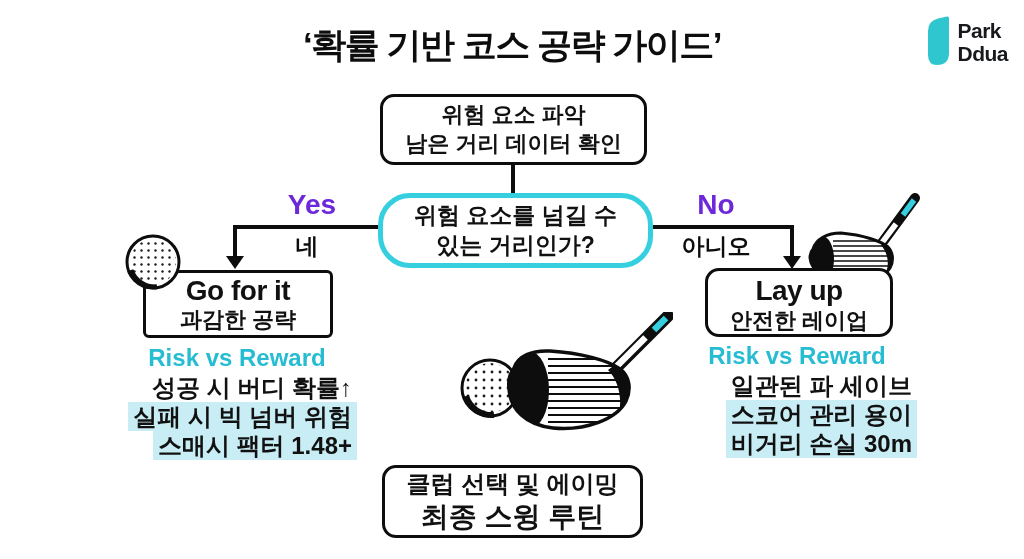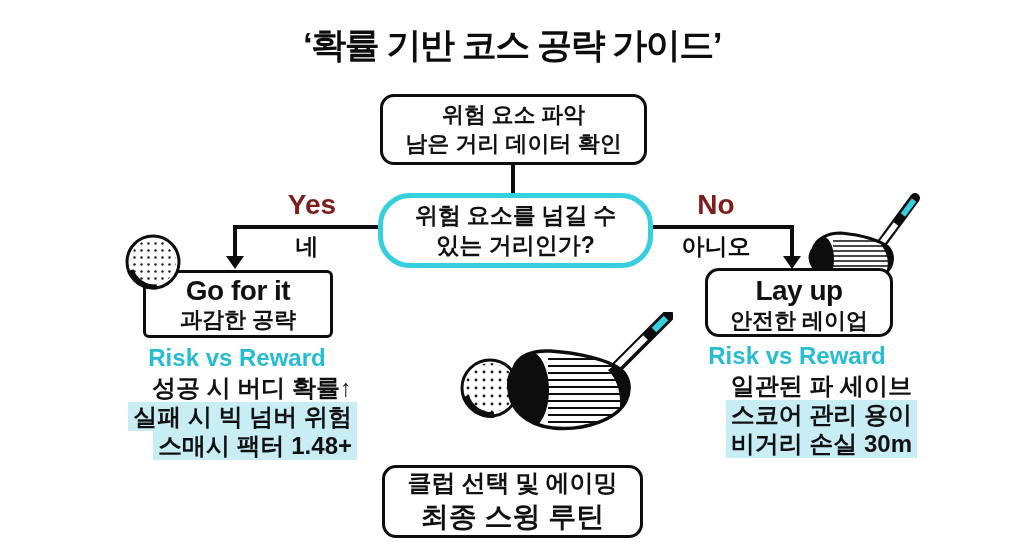--- a/index.html
+++ b/index.html
@@ -9,38 +9,38 @@
 
   .title { position:absolute; left:0; top:22px; width:1024px; text-align:center;
     font-size:35px; font-weight:800; letter-spacing:-1.5px; color:#0d0d0d; }
 
   .logo { position:absolute; right:16px; top:16px; display:flex; align-items:center; gap:8px; }
   .logo-text { font-size:21px; font-weight:800; line-height:1.08; color:#17191c; letter-spacing:-0.5px; }
 
   .box { position:absolute; background:#fff; border:3px solid #0d0d0d; border-radius:14px;
     display:flex; flex-direction:column; align-items:center; justify-content:center;
     text-align:center; font-weight:800; }
-  .box .l1 { font-size:22px; line-height:1.3;font-family:Liberation Serif, serif; }
+  .box .l1 { font-size:22px; line-height:1.3; }
   .box .l2 { font-size:22px; line-height:1.3; }
 
   .start-box { left:380px; top:94px; width:267px; height:71px; }
   .decision-box { left:378px; top:193px; width:275px; height:75px; border:5px solid #35cfe0; border-radius:32px; z-index:3; }
   .decision-box .l1, .decision-box .l2 { font-size:23px; }
   .gofor-box { left:143px; top:270px; width:190px; height:68px; z-index:2;border-radius:6px; }
   .layup-box { left:705px; top:268px; width:188px; height:69px; z-index:2;justify-content:flex-end; }
   .end-box { left:382px; top:465px; width:261px; height:73px; }
   .en-line { font-size:28px; line-height:1.15; letter-spacing:-0.5px; }
   .ko-line { font-size:22px; line-height:1.2; }
 
   .line { position:absolute; background:#0d0d0d; z-index:1; }
   .arrow-down { position:absolute; width:0; height:0; z-index:1;
     border-left:9px solid transparent; border-right:9px solid transparent;
     border-top:13px solid #0d0d0d; }
 
-  .branch-en { position:absolute; font-size:28px; font-weight:800; color:#7f1d1d; text-align:center; z-index:2; }
+  .branch-en { position:absolute; font-size:28px; font-weight:800; color:#6d28d9; text-align:center; z-index:2; }
   .branch-ko { position:absolute; font-size:23px; font-weight:800; color:#0d0d0d; text-align:center; z-index:2; }
 
   .notes { position:absolute; width:240px; text-align:center; font-weight:800; }
   .notes .heading { color:#26bcd2; font-size:24px; line-height:29px; margin-bottom:1px; }
   .notes .row { font-size:24px; line-height:29px; white-space:nowrap;text-align:right; }
   .notes .row span { display:inline-block; padding:0 5px; }
   .notes .row.hl span { background:#c9edf4; }
   .notes-left { left:117px; top:343px; }
   .notes-right { left:677px; top:341px; }
 
@@ -49,20 +49,31 @@
   .club-right { left:793px; top:193px; z-index:1; }
   .club-center { left:448px; top:312px; }
 </style>
 </head>
 <body>
 
 <div class="stage">
 
   <div class="title">‘확률 기반 코스 공략 가이드’</div>
 
+  <div class="logo">
+    <span>
+      <svg width="27" height="50" viewBox="0 0 27 50">
+        <path d="M5,15 Q5,5 15,2.5 L24,0.5 Q26,0 26,2 L26,37 Q26,49 14,49 Q5,49 5,39 Z" fill="#2fc6cf"></path>
+      </svg>
+    </span>
+    <span class="logo-text">
+      <div>Park</div>
+      <div>Ddua</div>
+    </span>
+  </div>
 
   <div class="line" style="left:511px; top:164px; width:4px; height:31px;"></div>
   <div class="line" style="left:234px; top:225px; width:146px; height:4px;"></div>
   <div class="line" style="left:233px; top:225px; width:4px; height:33px;"></div>
   <div class="arrow-down" style="left:226px; top:256px;"></div>
   <div class="line" style="left:651px; top:225px; width:142px; height:4px;"></div>
   <div class="line" style="left:790px; top:225px; width:4px; height:33px;"></div>
   <div class="arrow-down" style="left:783px; top:256px;"></div>
 
   <div class="branch-en" style="left:262px; top:189px; width:100px;">Yes</div>

